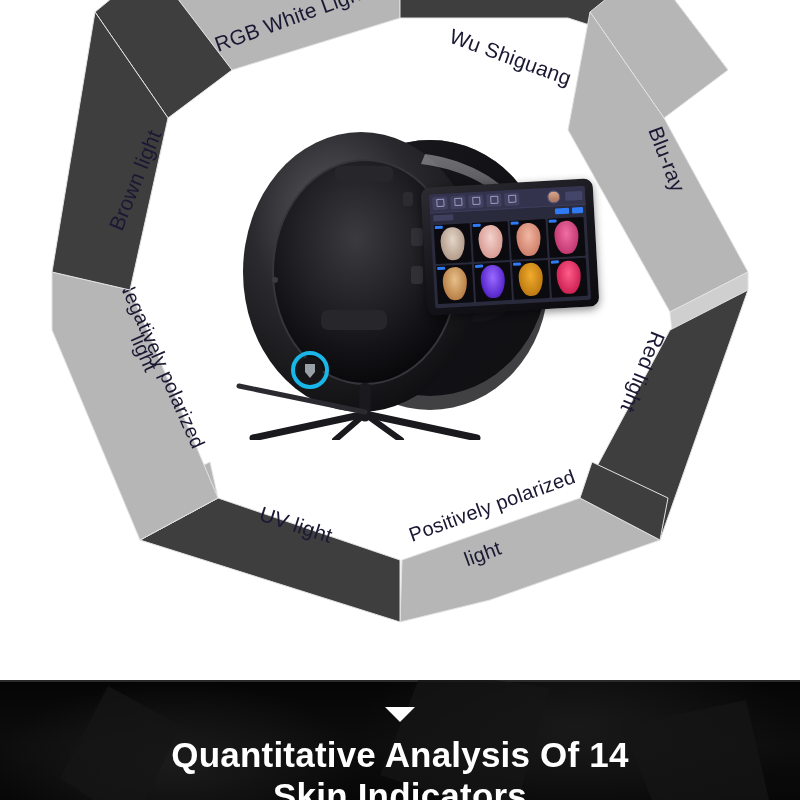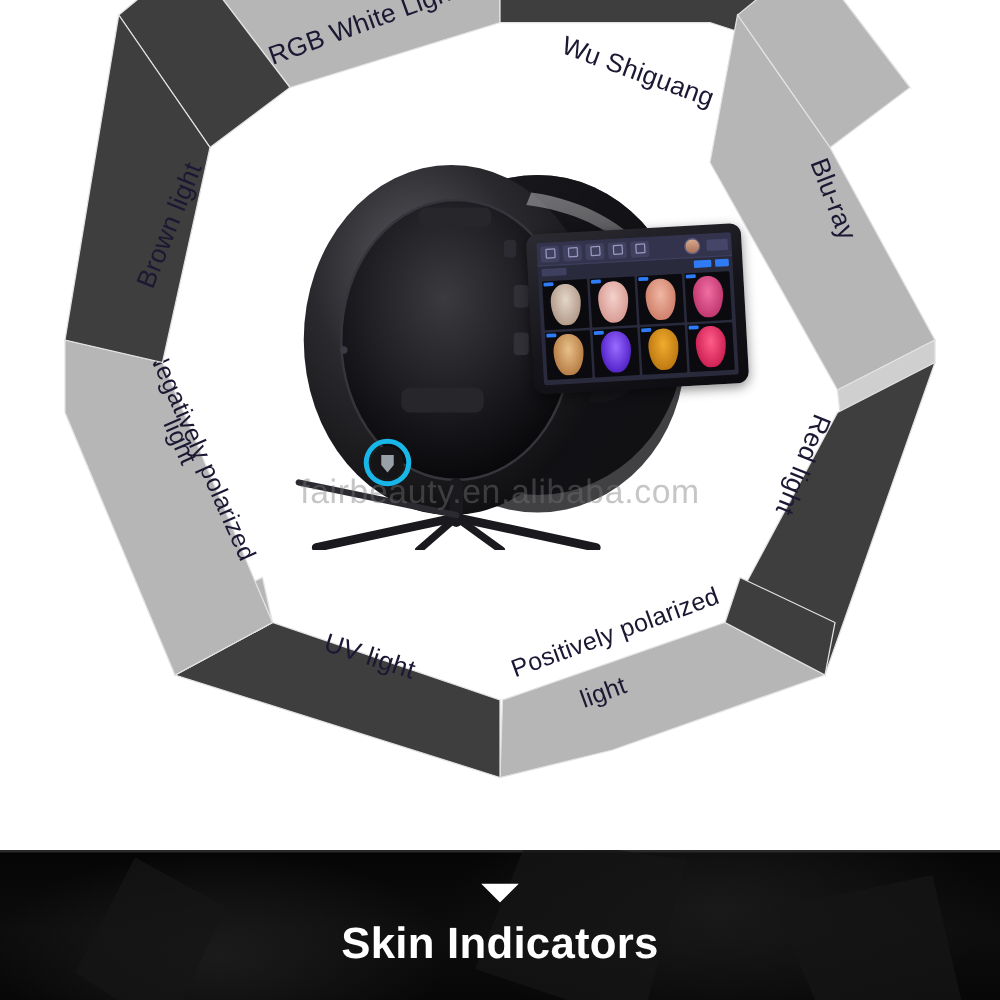--- a/index.html
+++ b/index.html
@@ -457,27 +457,27 @@
             <span class="face-oval" style="background:radial-gradient(ellipse at 50% 38%, #f0ab2e, #c07c12 70%, #6a4208 100%)"></span>
           </div>
           <div class="face-cell">
             <span class="tag"></span>
             <span class="face-oval" style="background:radial-gradient(ellipse at 50% 38%, #ff5d88, #cf2356 70%, #72102e 100%)"></span>
           </div>
         </div>
       </div>
     </div>
 
-    <div id="watermark">fairbeauty.en.alibaba.com</div>
   </div>
 
   <div id="banner">
     <div id="banner-topline"></div>
     <div class="banner-shard" id="shard-a"></div>
     <div class="banner-shard" id="shard-b"></div>
     <div class="banner-shard" id="shard-c"></div>
     <div id="banner-arrow"></div>
     <div id="banner-title">
+      <span class="l1">Quantitative Analysis Of 14</span>
       <span class="l2">Skin Indicators</span>
     </div>
   </div>
 
 </div>
 
 </body></html>

